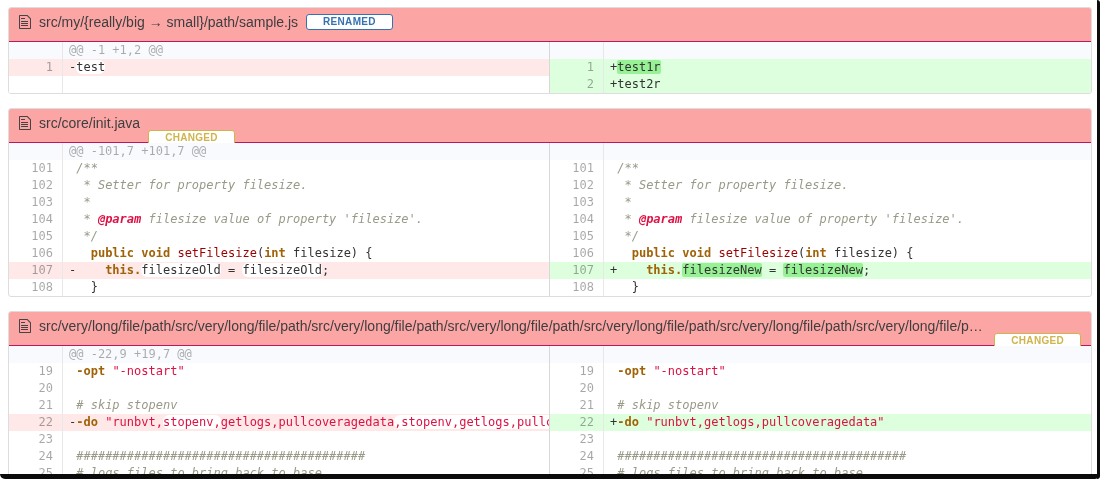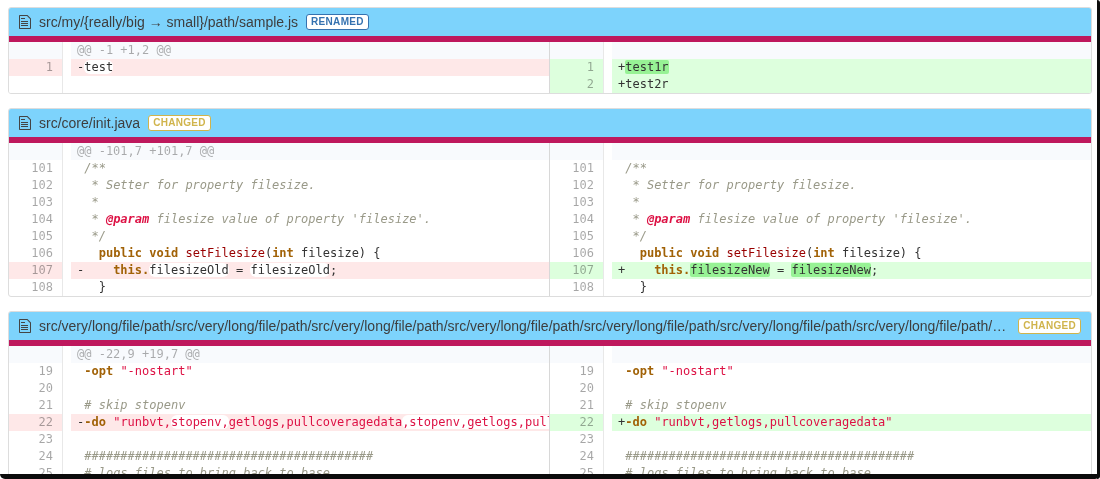--- a/index.html
+++ b/index.html
@@ -7,46 +7,46 @@
     width:1100px;height:479px;box-sizing:border-box;
     padding:7px 8px;overflow:hidden;position:relative;
     background:#ffffff;
     font-family:"Liberation Sans",sans-serif;
   }
   .panel{
     border:1px solid #ddd;border-radius:3px;margin-bottom:14px;
     background:#fff;overflow:hidden;
   }
   .file-header{
-    display:flex;align-items:flex-end;height:34px;box-sizing:border-box;
-    padding:6px 10px;background:#7dd3fc;border-bottom:6px solid #be185d;
+    display:flex;align-items:flex-start;height:34px;box-sizing:border-box;
+    padding:6px 10px;background:#fca5a5;border-bottom:1px solid #be185d;
   }
   .file-icon{flex:none;display:inline-flex;margin-right:8px;color:#444;}
   .file-name{
     font-size:14px;color:#3e3e3e;white-space:nowrap;overflow:hidden;
     text-overflow:ellipsis;min-width:0;flex:0 1 auto;
   }
   .badge{
     flex:none;margin-left:8px;font-size:10px;font-weight:bold;
-    letter-spacing:.3px;padding:2px 4px;border:1px solid;border-radius:3px;
+    letter-spacing:.3px;padding:2px 16px;border:1px solid;border-radius:3px;
     background:#fff;line-height:1;
   }
   .badge.renamed{color:#3572b0;border-color:#3572b0;}
   .badge.changed{color:#d0b44c;border-color:#d0b44c;margin-top:15px;}
 
   .diff-table{width:100%;}
   .diff-row{display:flex;height:17px;}
   .cell{box-sizing:border-box;font:12px/17px "DejaVu Sans Mono",monospace;}
   .linenum{
     flex:none;width:54px;text-align:right;padding-right:9px;
     color:rgba(0,0,0,.35);border-right:1px solid #e8e8e8;overflow:hidden;
   }
   .code{flex:1 1 0;min-width:0;padding-left:6px;white-space:pre;overflow:hidden;color:#333;}
   .half-left .code{border-right:1px solid #d8d8d8;}
-  .half{display:flex;flex:1 1 0;min-width:0;gap:8px;}
+  .half{display:flex;flex:1 1 0;min-width:0;}
 
   .del{background:#fee8e8;}
   .ins{background:#ddffdd;}
   .info{background:#f8fafd;}
   .empty{background:#ffffff;}
   .info.code, .info .info-text{color:rgba(0,0,0,.32);}
 
   .sp{color:#333;}
   .skw{color:#a16207;font-weight:bold;}
   .sstr{color:#dd1144;}

